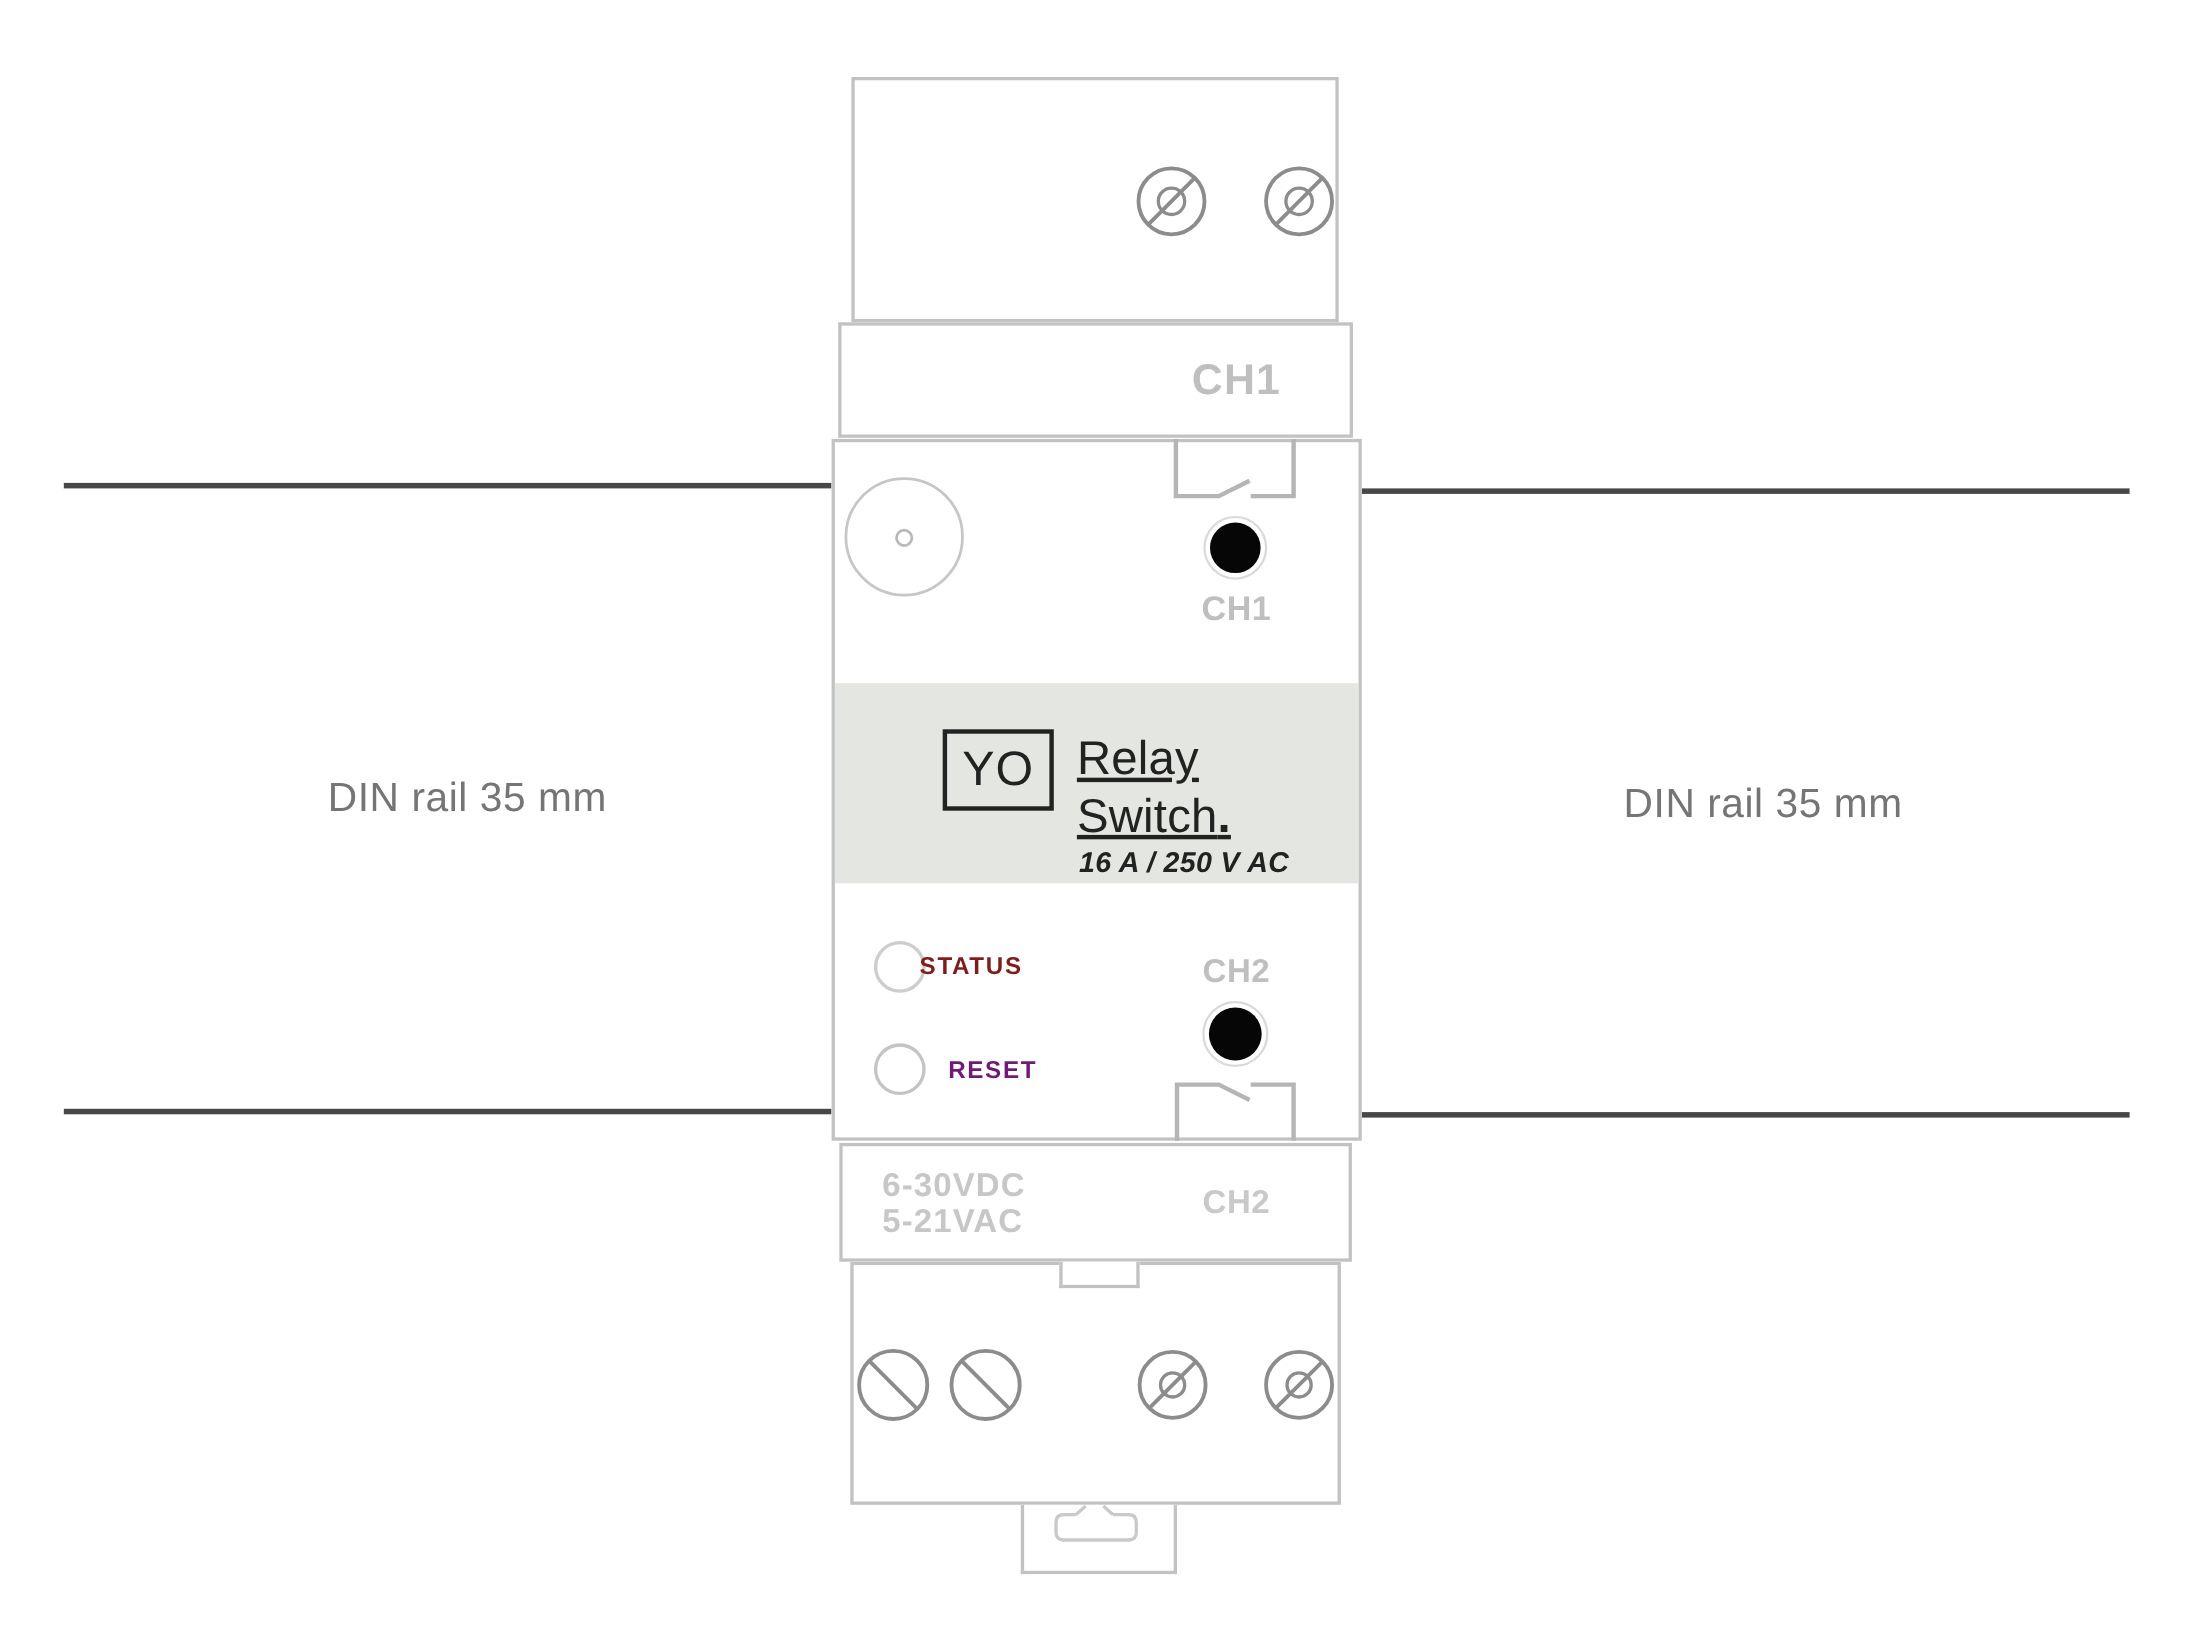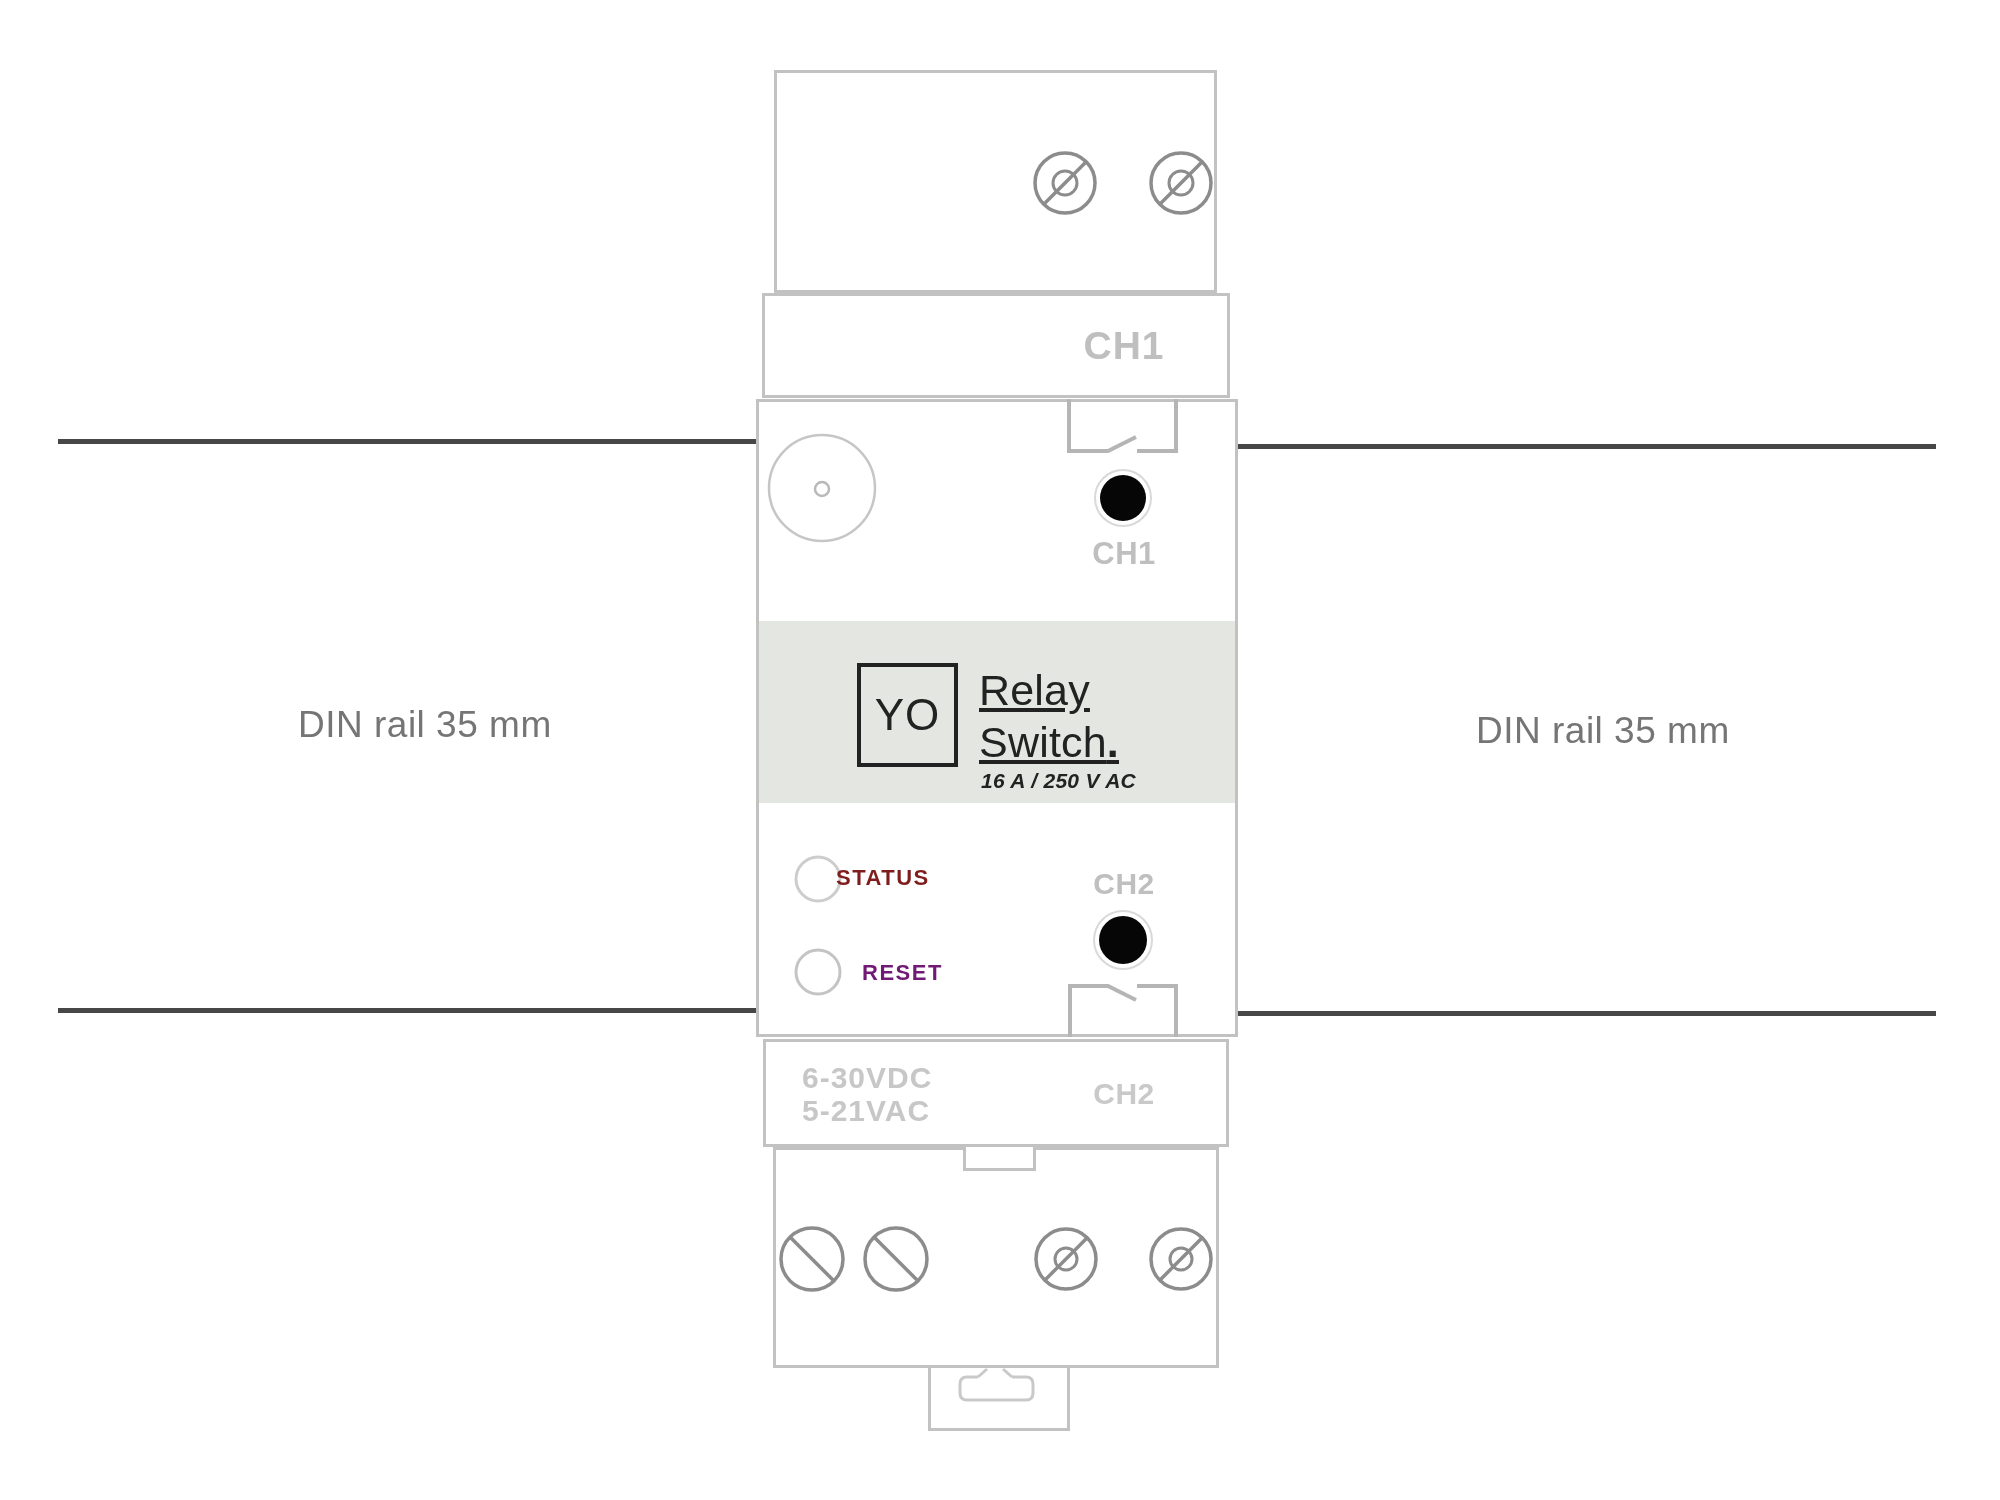--- a/index.html
+++ b/index.html
@@ -37,32 +37,32 @@
   .band-ch1{left:1124px;top:346px;font-size:39px;letter-spacing:1px;}
   .ch1-chan{left:1124px;top:554px;font-size:31px;letter-spacing:0.5px;}
   .ch2-chan{left:1124px;top:884px;font-size:30px;letter-spacing:0.5px;}
   .status-t{left:836px;top:878px;font-size:22px;letter-spacing:1.5px;color:#7f1d1d;}
   .reset-t{left:862px;top:973px;font-size:22px;letter-spacing:1.5px;color:#701a75;}
   .volt1{left:802px;top:1078px;font-size:30px;letter-spacing:1px;color:#c7c7c7;}
   .volt2{left:802px;top:1111px;font-size:30px;letter-spacing:1px;color:#c7c7c7;}
   .power-ch2{left:1124px;top:1094px;font-size:30px;letter-spacing:0.5px;color:#c9c9c9;}
   
   .logo-box{
-    position:absolute;left:857px;top:663px;width:101px;height:104px;
+    position:absolute;left:857px;top:663px;width:101px;height:74px;
     border:4px solid var(--ink,#222);box-sizing:border-box;
     display:flex;align-items:center;justify-content:center;
   }
   .logo-box span{font-size:44px;font-weight:300;letter-spacing:1px;color:var(--ink,#222);}
   .brand-name{
     position:absolute;left:979px;top:664px;font-size:43px;line-height:52px;
     color:var(--ink,#222);font-weight:400;letter-spacing:0.2px;white-space:nowrap;text-decoration:underline;
   }
   .brand-dot{font-weight:900;}
   .brand-rating{
-    position:absolute;left:981px;top:769px;font-size:21px;font-style:italic;
+    position:absolute;left:981px;top:769px;font-size:26px;font-style:italic;
     font-weight:700;color:var(--ink,#222);letter-spacing:0.3px;white-space:nowrap;
   }
   svg.overlay{position:absolute;left:0;top:0;}
 </style>
 </head>
 <body>
 
 <div class="canvas">
 
   <div class="rail rail-top-left"></div>

